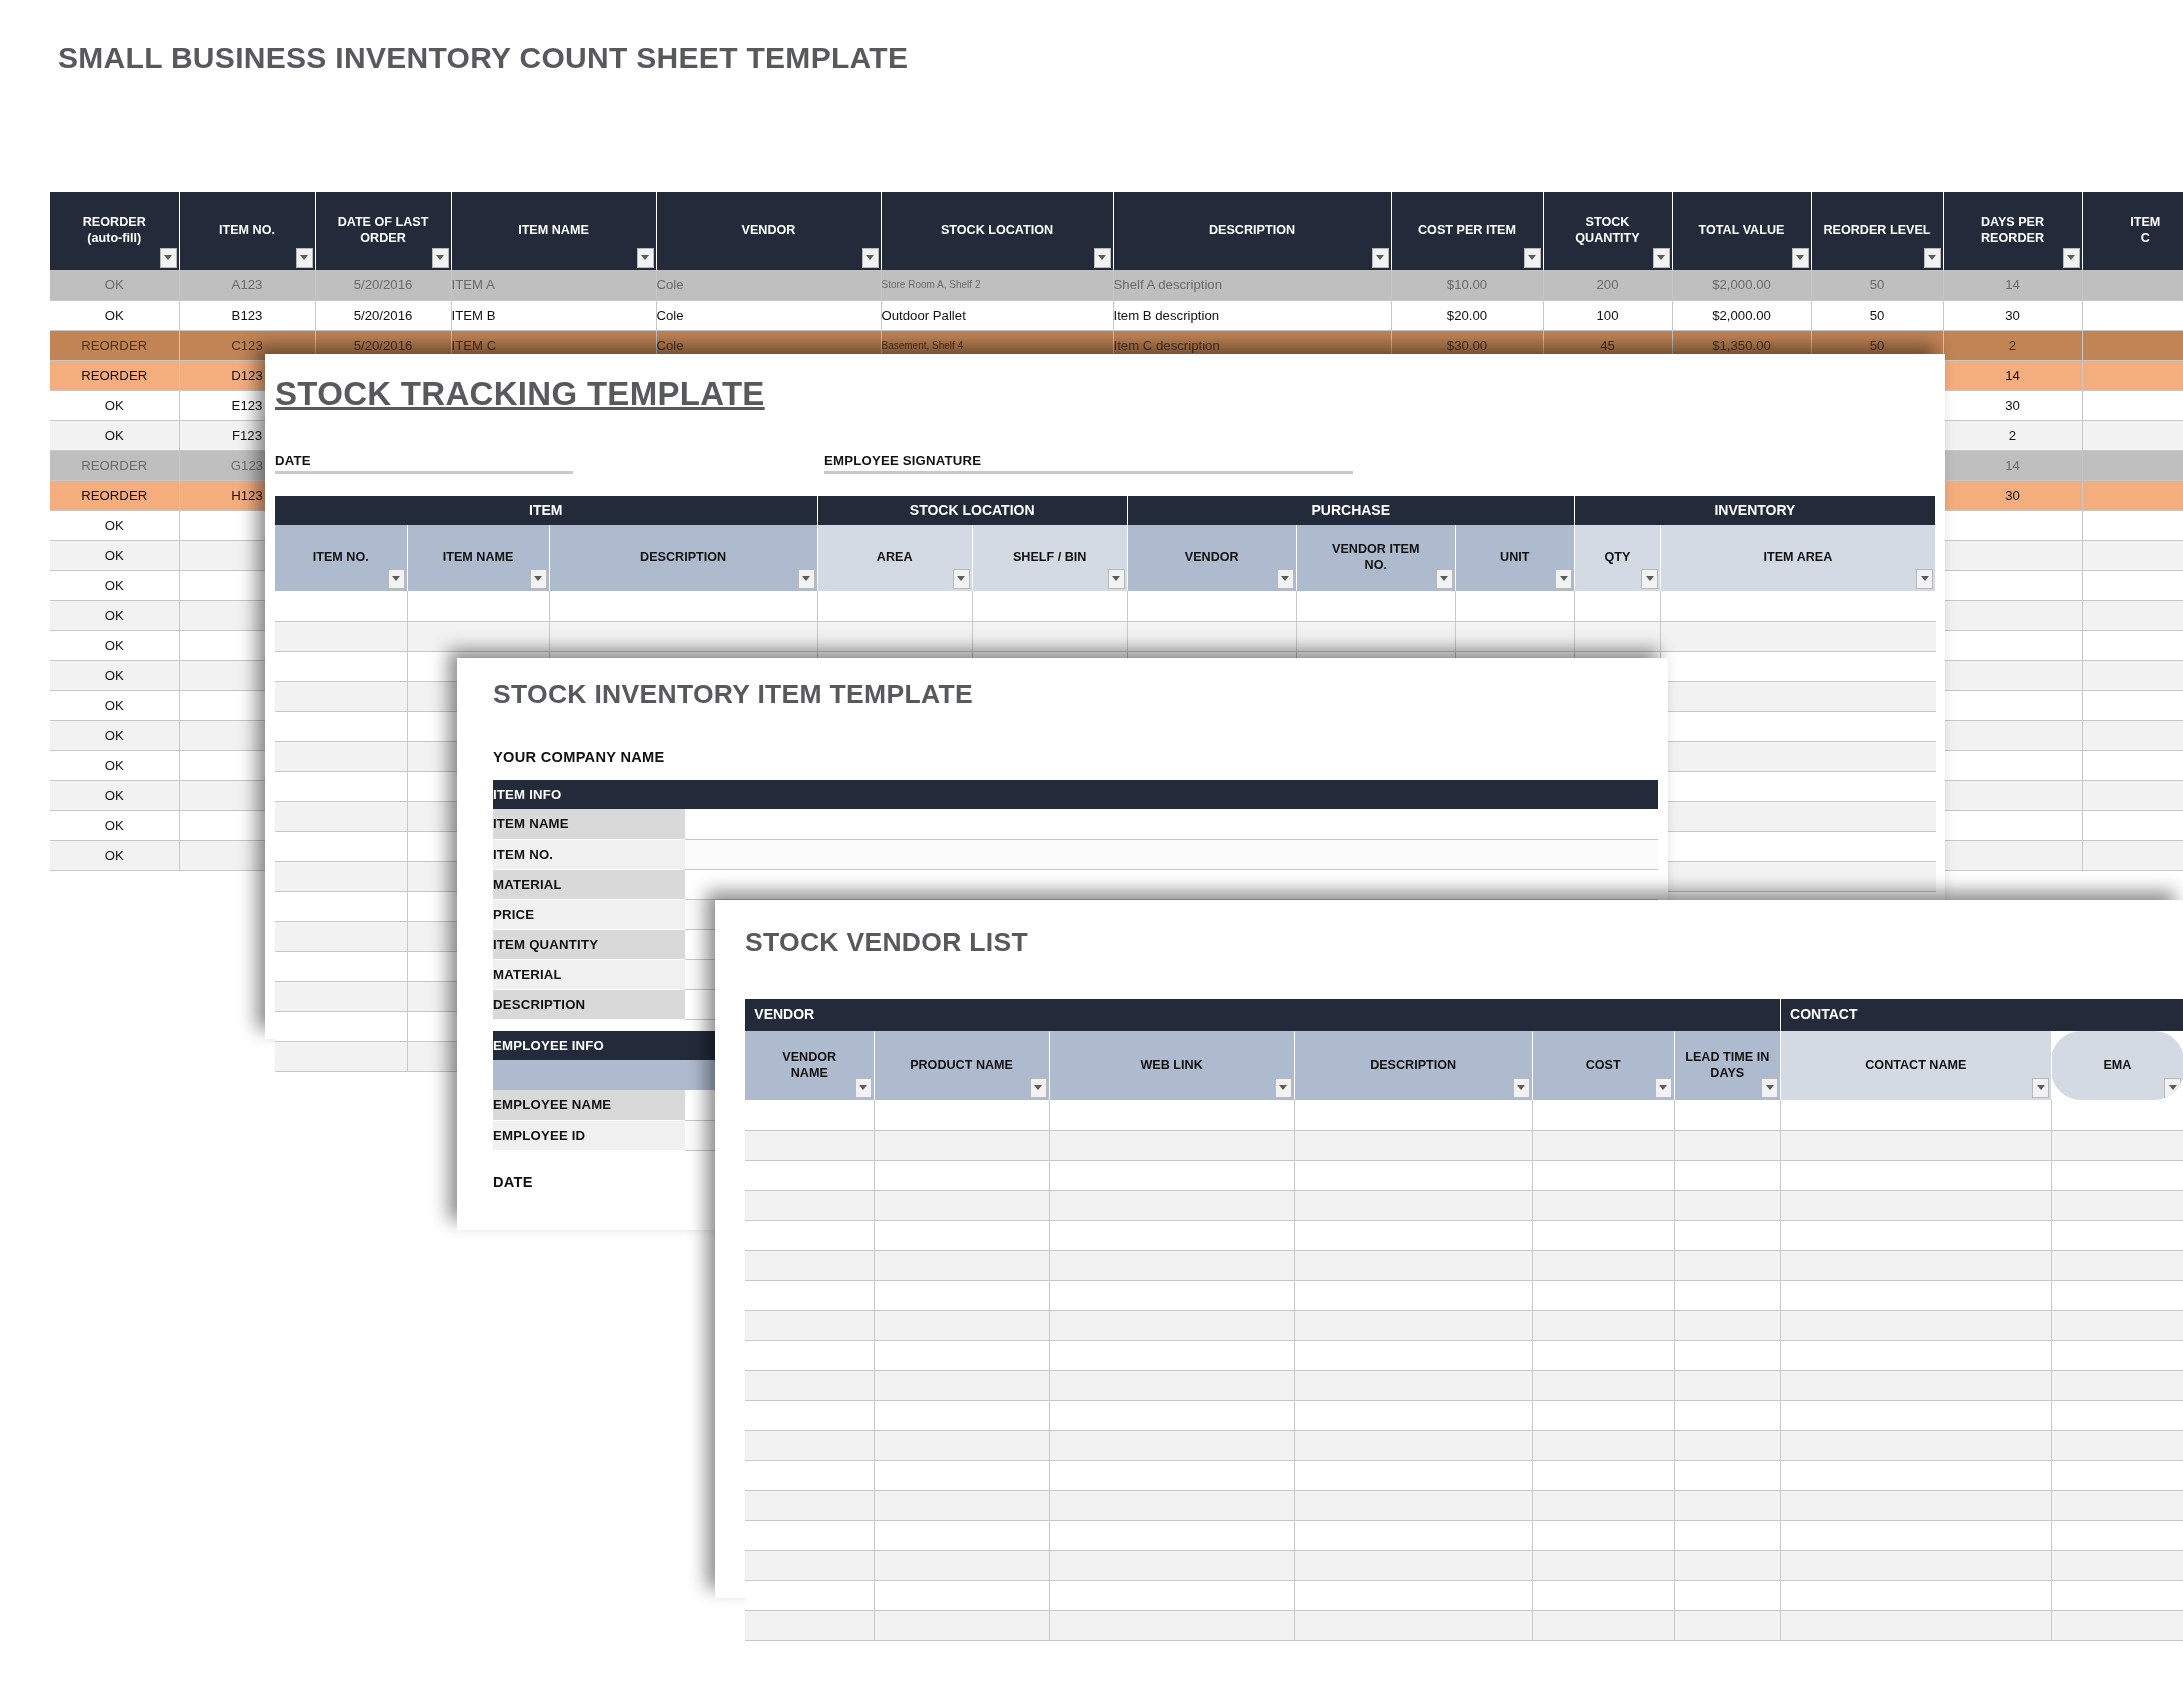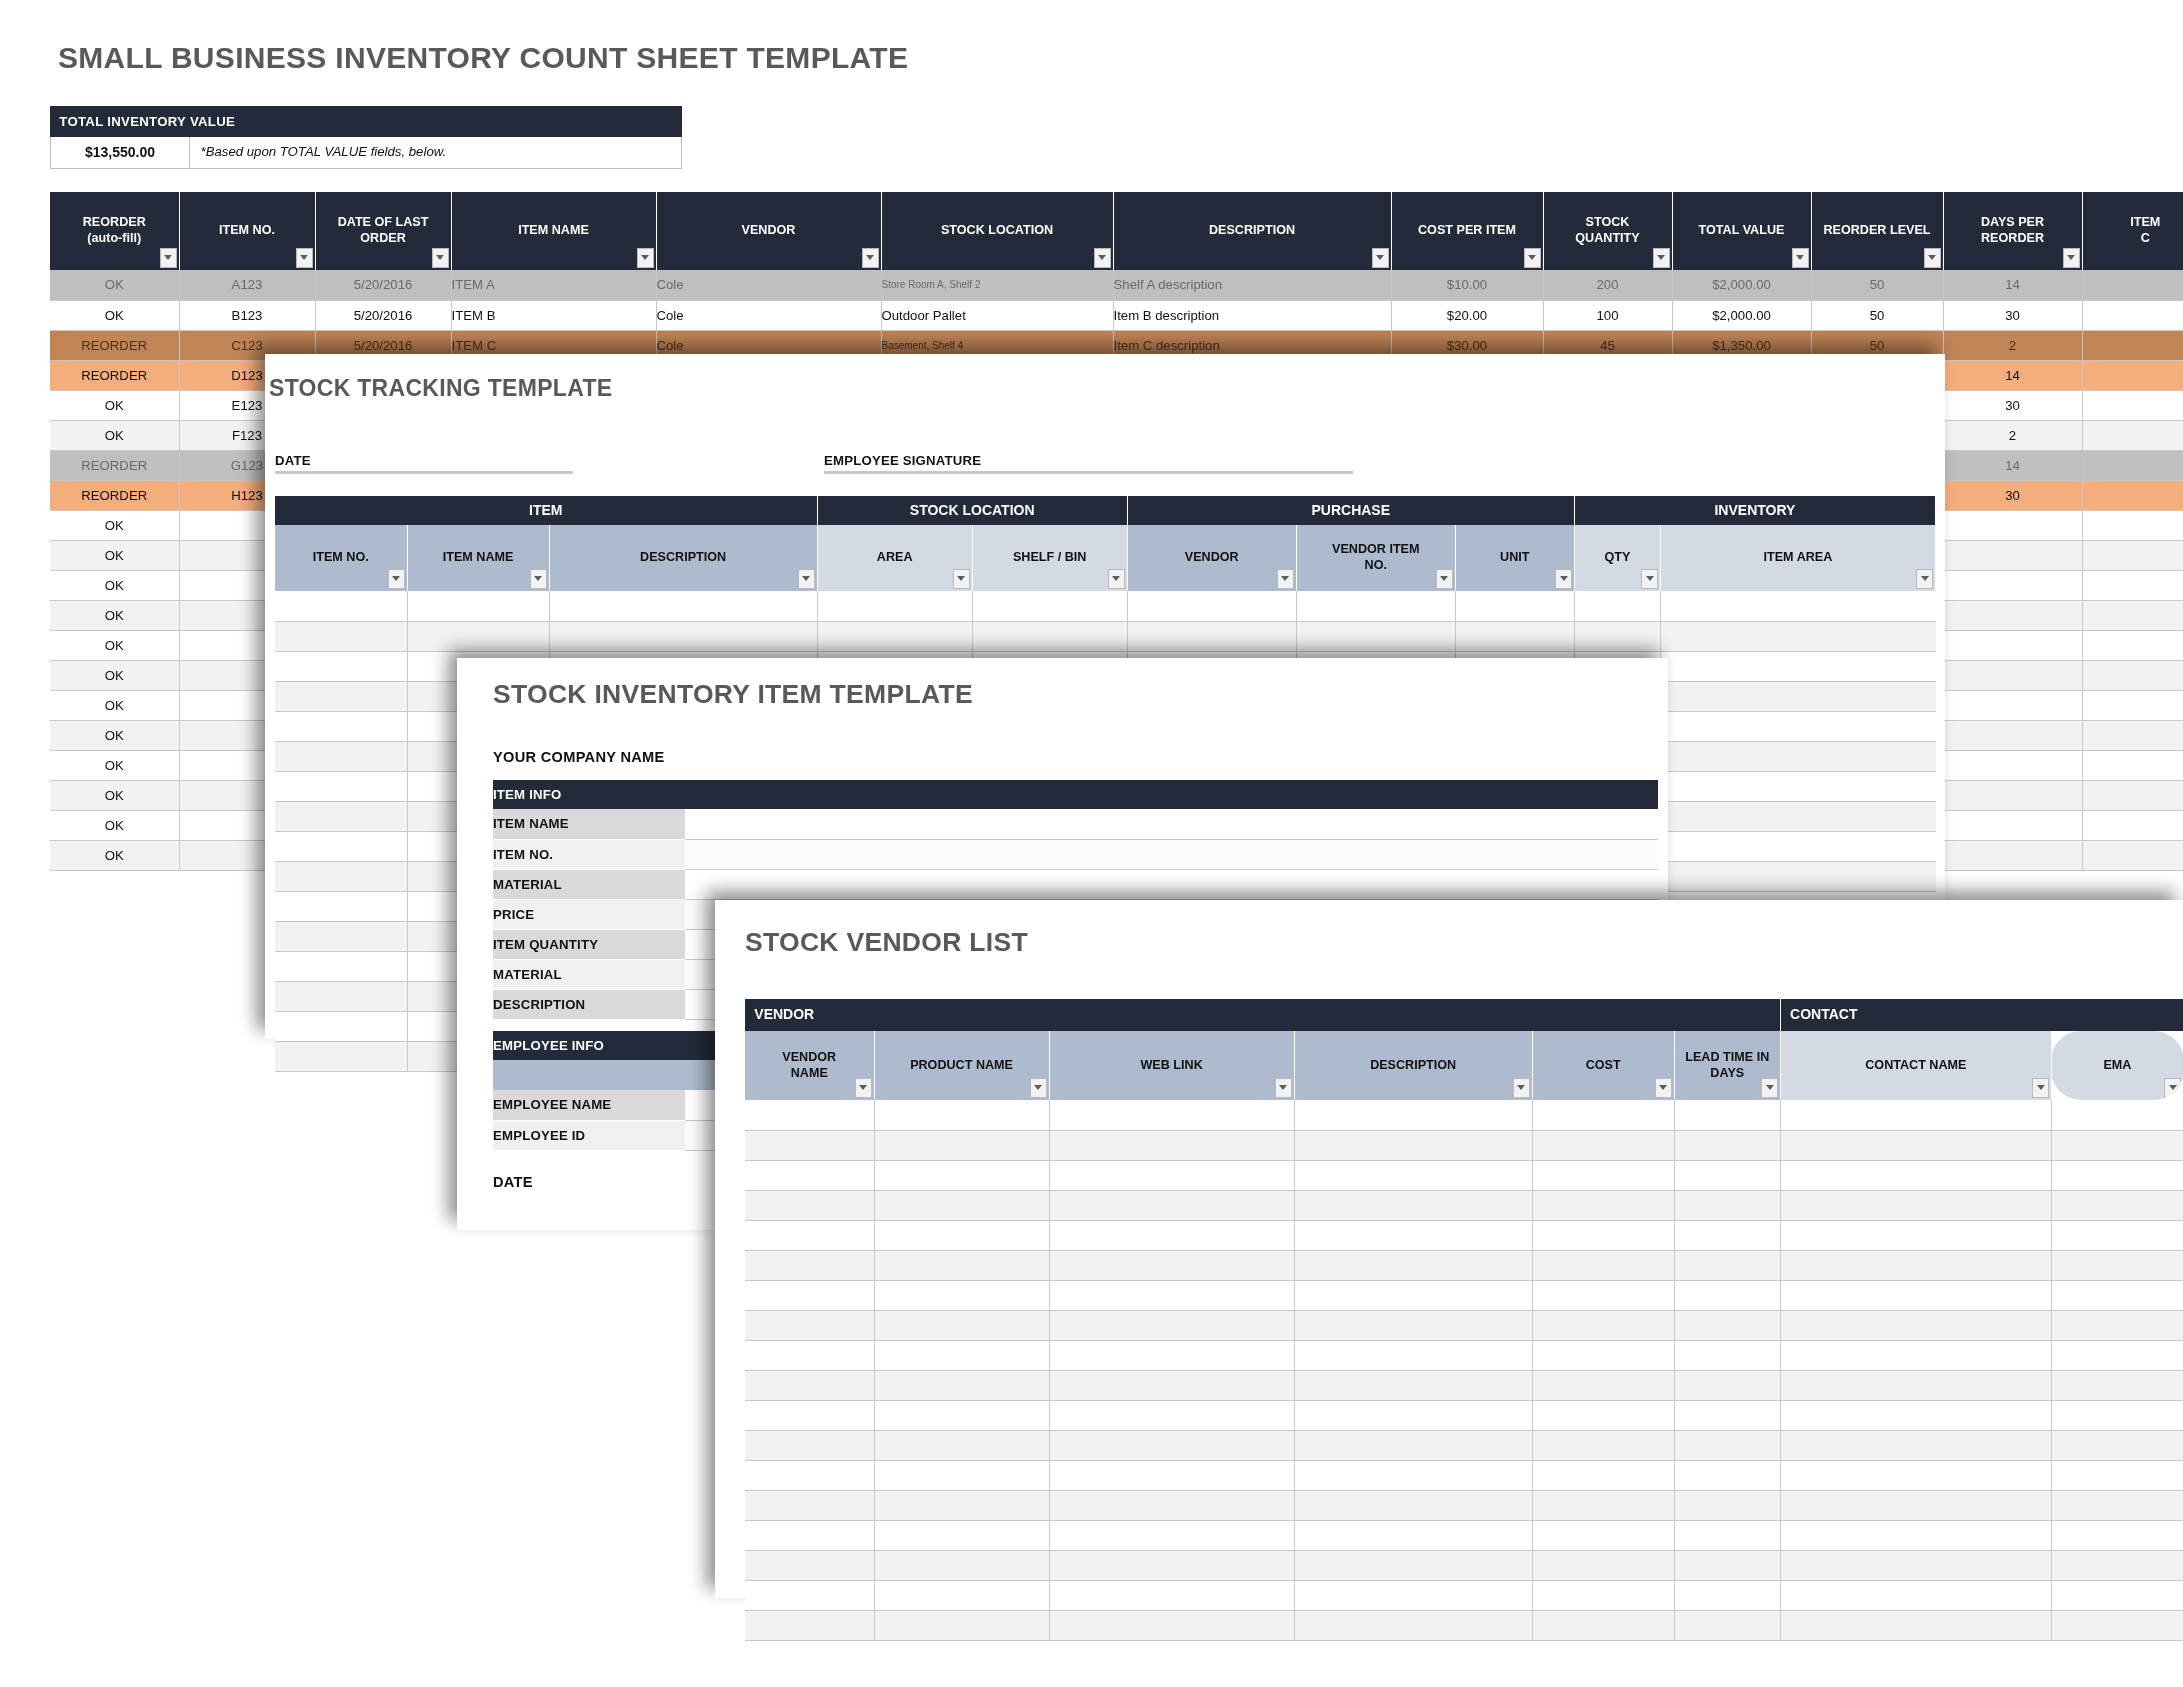--- a/index.html
+++ b/index.html
@@ -108,27 +108,20 @@
   .val-b{background:#fbfbfb;border-bottom:0.7px solid #c8c8c8;}
   .bluebar{background:#aebbce;}
 </style>
 </head>
 <body>
 
 <div class="panel" style="left:0;top:0;width:2183px;height:939px;">
 
   <div class="bigtitle" style="position:absolute;left:58px;top:41px;font-size:30px;">SMALL BUSINESS INVENTORY COUNT SHEET TEMPLATE</div>
 
-  <div style="position:absolute;left:50px;top:106px;width:632px;">
-    <div class="tiv-head">TOTAL INVENTORY VALUE</div>
-    <div class="tiv-row">
-      <div class="tiv-val">$13,550.00</div>
-      <div class="tiv-note">*Based upon TOTAL VALUE fields, below.</div>
-    </div>
-  </div>
 
   <table class="ss" id="inv-table" style="position:absolute;left:50px;top:192px;width:2157px;">
     <colgroup>
       <col style="width:129px">
         <col style="width:136px">
         <col style="width:136px">
       <col style="width:205px">
         <col style="width:225px">
         <col style="width:232px">
       <col style="width:278px">
@@ -456,21 +449,21 @@
           <td class="cell r-gray" style="height: 30px; font-size: 13.2px;"></td>
           <td class="cell r-gray" style="height: 30px; font-size: 13.2px;"></td>
           <td class="cell r-gray lastcol" style="height: 30px; font-size: 13.2px;"></td>
         </tr>
       </tbody>
   </table>
 </div>
 
 <div class="panel shadow" style="left:265px;top:354px;width:1680px;height:685px;">
 
-  <div class="bigtitle" style="position:absolute;left:4px;top:21px;font-size:23px;">STOCK TRACKING TEMPLATE</div>
+  <div class="bigtitle" style="position:absolute;left:10px;top:21px;font-size:33px;text-decoration:underline;">STOCK TRACKING TEMPLATE</div>
 
   <div class="fieldline" style="left:10px;top:99px;width:298px;">
     <div class="lbl">DATE</div>
     <div class="rule"></div>
   </div>
 
   <div class="fieldline" style="left:559px;top:99px;width:529px;">
     <div class="lbl">EMPLOYEE SIGNATURE</div>
     <div class="rule"></div>
   </div>

